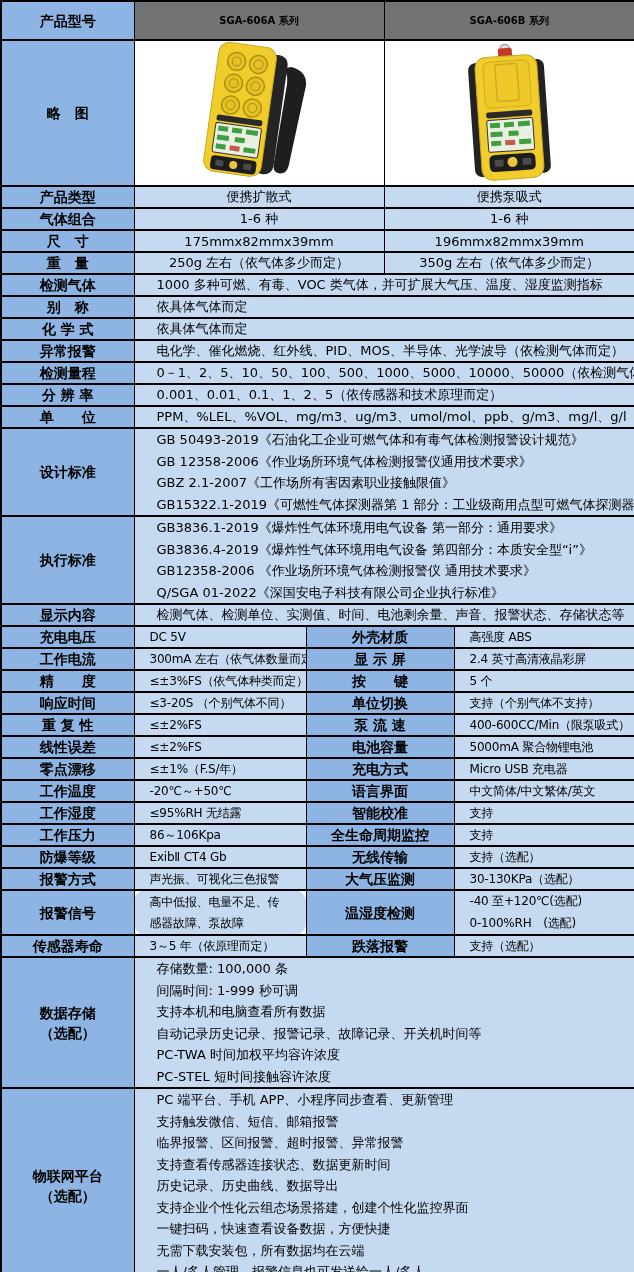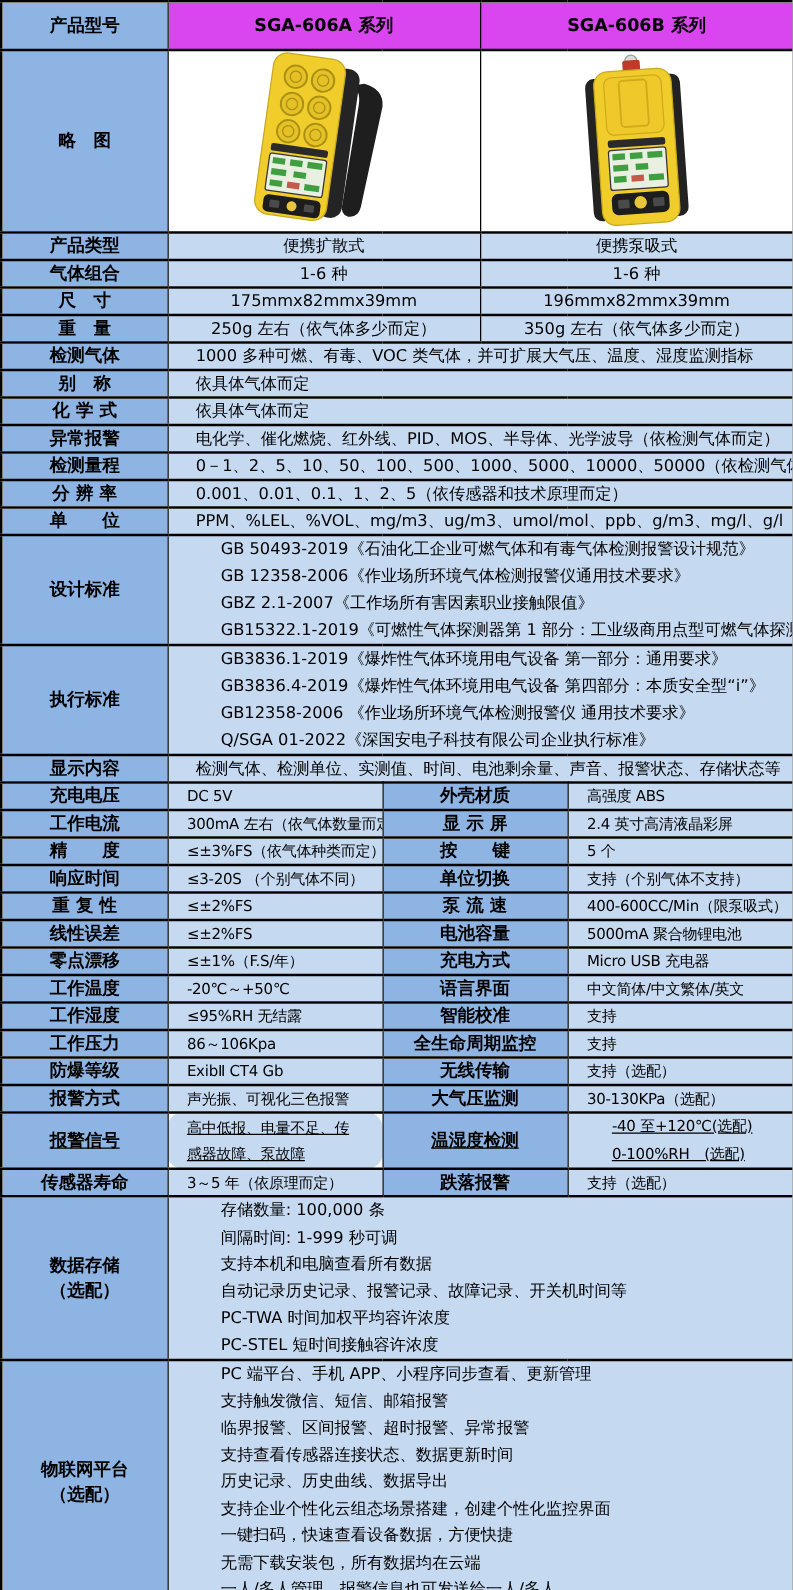--- a/index.html
+++ b/index.html
@@ -1,31 +1,31 @@
 <!DOCTYPE html>
 <html><head>
 <meta charset="utf-8">
 <style>
   * { box-sizing: border-box; }
   html, body { margin: 0; padding: 0; background: #fff; }
   body { width: 634px; font-family: "DejaVu Sans", "Liberation Sans", sans-serif; color: #000; }
   table { border-collapse: collapse; width: 634px; table-layout: fixed; border: 2px solid #000; }
   td { border: 1px solid #000; border-top-width: 2px; border-bottom-width: 2px; padding: 0; vertical-align: middle; overflow: hidden; }
   .lbl { background: #8db4e2; font-weight: bold; text-align: center; font-size: 14px; line-height: 20px; }
-  .hdr { background: #d946ef; font-weight: bold; text-align: center; font-size: 14px; }
+  .hdr { background: #737373; font-weight: bold; text-align: center; font-size: 10px; }
   .val { background: #c5d9f1; font-size: 13px; padding: 0 22px; white-space: nowrap; text-align: left; }
   .val.center { text-align: center; padding: 0 2px; }
   .val.sm { font-size: 12px; letter-spacing: -0.2px; padding: 0 15px; }
   .val.wrap { white-space: normal; line-height: 21px; border-radius: 12px; }
-  .lines div { line-height: 21.5px; white-space: nowrap; margin-left: 20px; }
+  .lines div { line-height: 21.5px; white-space: nowrap; }
   .img-cell { background: #ffffff; text-align: center; vertical-align: middle; }
   tr.rh-hd  { height: 39px; }
   tr.rh-img { height: 142px; padding-left: 32px; }
   tr.rh-1 { height: 22px; }
-  tr.rh-2 { height: 44px; text-decoration: underline; }
+  tr.rh-2 { height: 44px; }
   tr.rh-4 { height: 88px; }
   tr.rh-6 { height: 124px; }
   tr.rh-9 { height: 187px; }
 </style>
 </head>
 <body>
 
 <table>
   <colgroup>
     <col style="width:133px">

